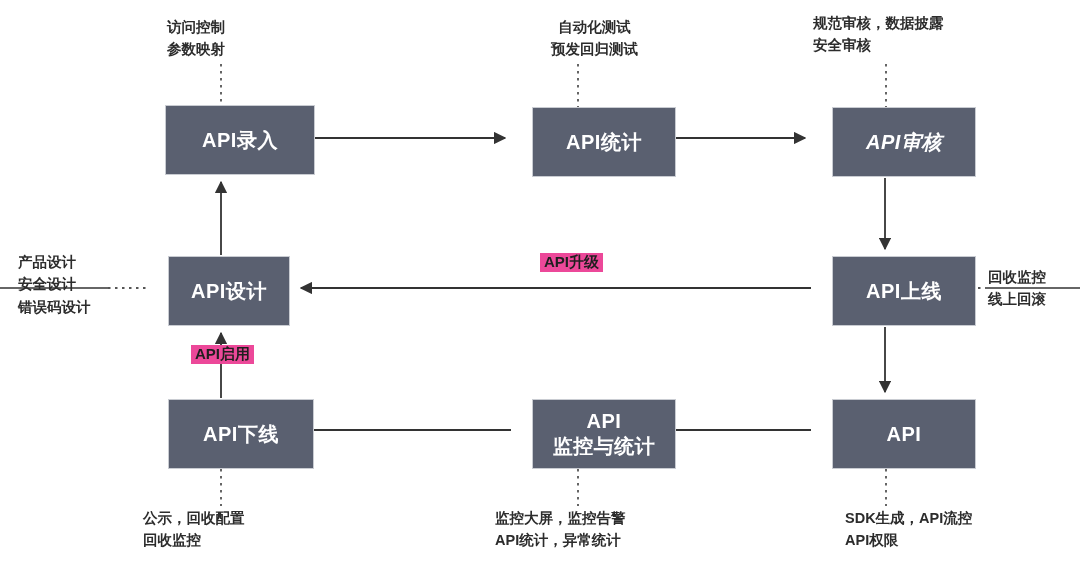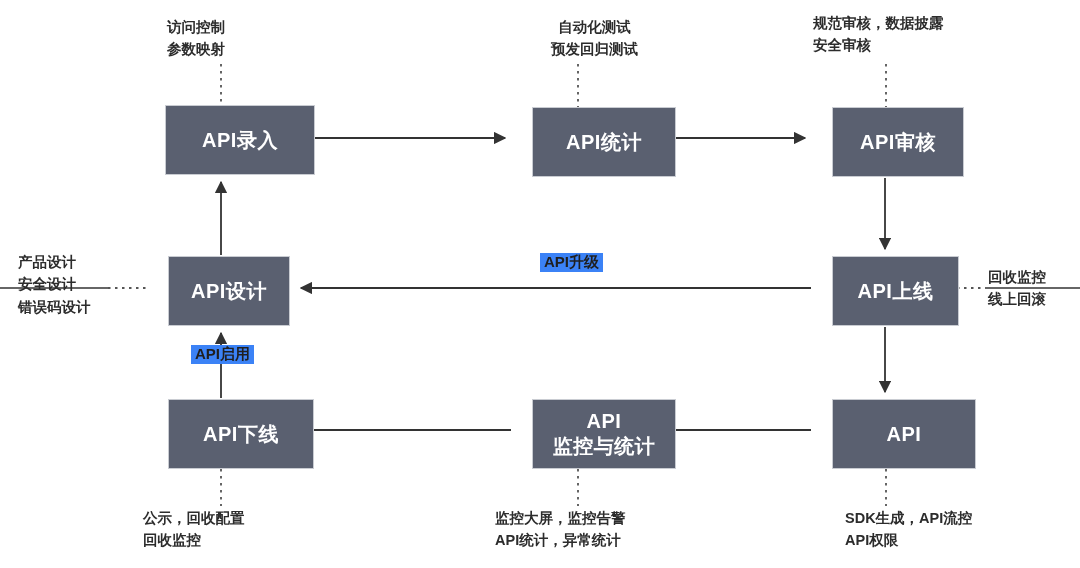--- a/index.html
+++ b/index.html
@@ -52,21 +52,21 @@
     z-index: 4;
   }
   .annot.right { text-align: left; }
   .annot.center { text-align: center; }
   .edge-label {
     position: absolute;
     color: #1f1f1f;
     font-size: 15px;
     font-weight: bold;
     white-space: nowrap;
-    background: #3b82f6;
+    background: #ec4899;
     padding: 0 4px;
     z-index: 5;
   }
 </style>
 </head>
 <body style="background: rgb(255, 255, 255);">
 
 <div id="canvas">
 
   <svg class="edges" viewBox="0 0 1080 568" xmlns="http://www.w3.org/2000/svg">
@@ -105,27 +105,27 @@
     </g>
   </svg>
 
   <div id="nodes-layer">
       <div class="node" style="left: 145px; top: 105px; width: 150px; height: 70px;">
         <span class="ln">API录入</span>
       </div>
       <div class="node" style="left: 512px; top: 107px; width: 144px; height: 70px;">
         <span class="ln">API统计</span>
       </div>
-      <div class="node" style="left: 812px; top: 107px; width: 132px; height: 70px;">
+      <div class="node" style="left: 812px; top: 107px; width: 144px; height: 70px; font-style: italic;">
         <span class="ln">API审核</span>
       </div>
       <div class="node" style="left: 148px; top: 256px; width: 122px; height: 70px;">
         <span class="ln">API设计</span>
       </div>
-      <div class="node" style="left: 812px; top: 256px; width: 127px; height: 70px;">
+      <div class="node" style="left: 812px; top: 256px; width: 144px; height: 70px;">
         <span class="ln">API上线</span>
       </div>
       <div class="node" style="left: 148px; top: 399px; width: 146px; height: 70px;">
         <span class="ln">API下线</span>
       </div>
       <div class="node" style="left: 512px; top: 399px; width: 144px; height: 70px;">
         <span class="ln">API</span>
         <span class="ln">监控与统计</span>
       </div>
       <div class="node" style="left: 812px; top: 399px; width: 144px; height: 70px;">

